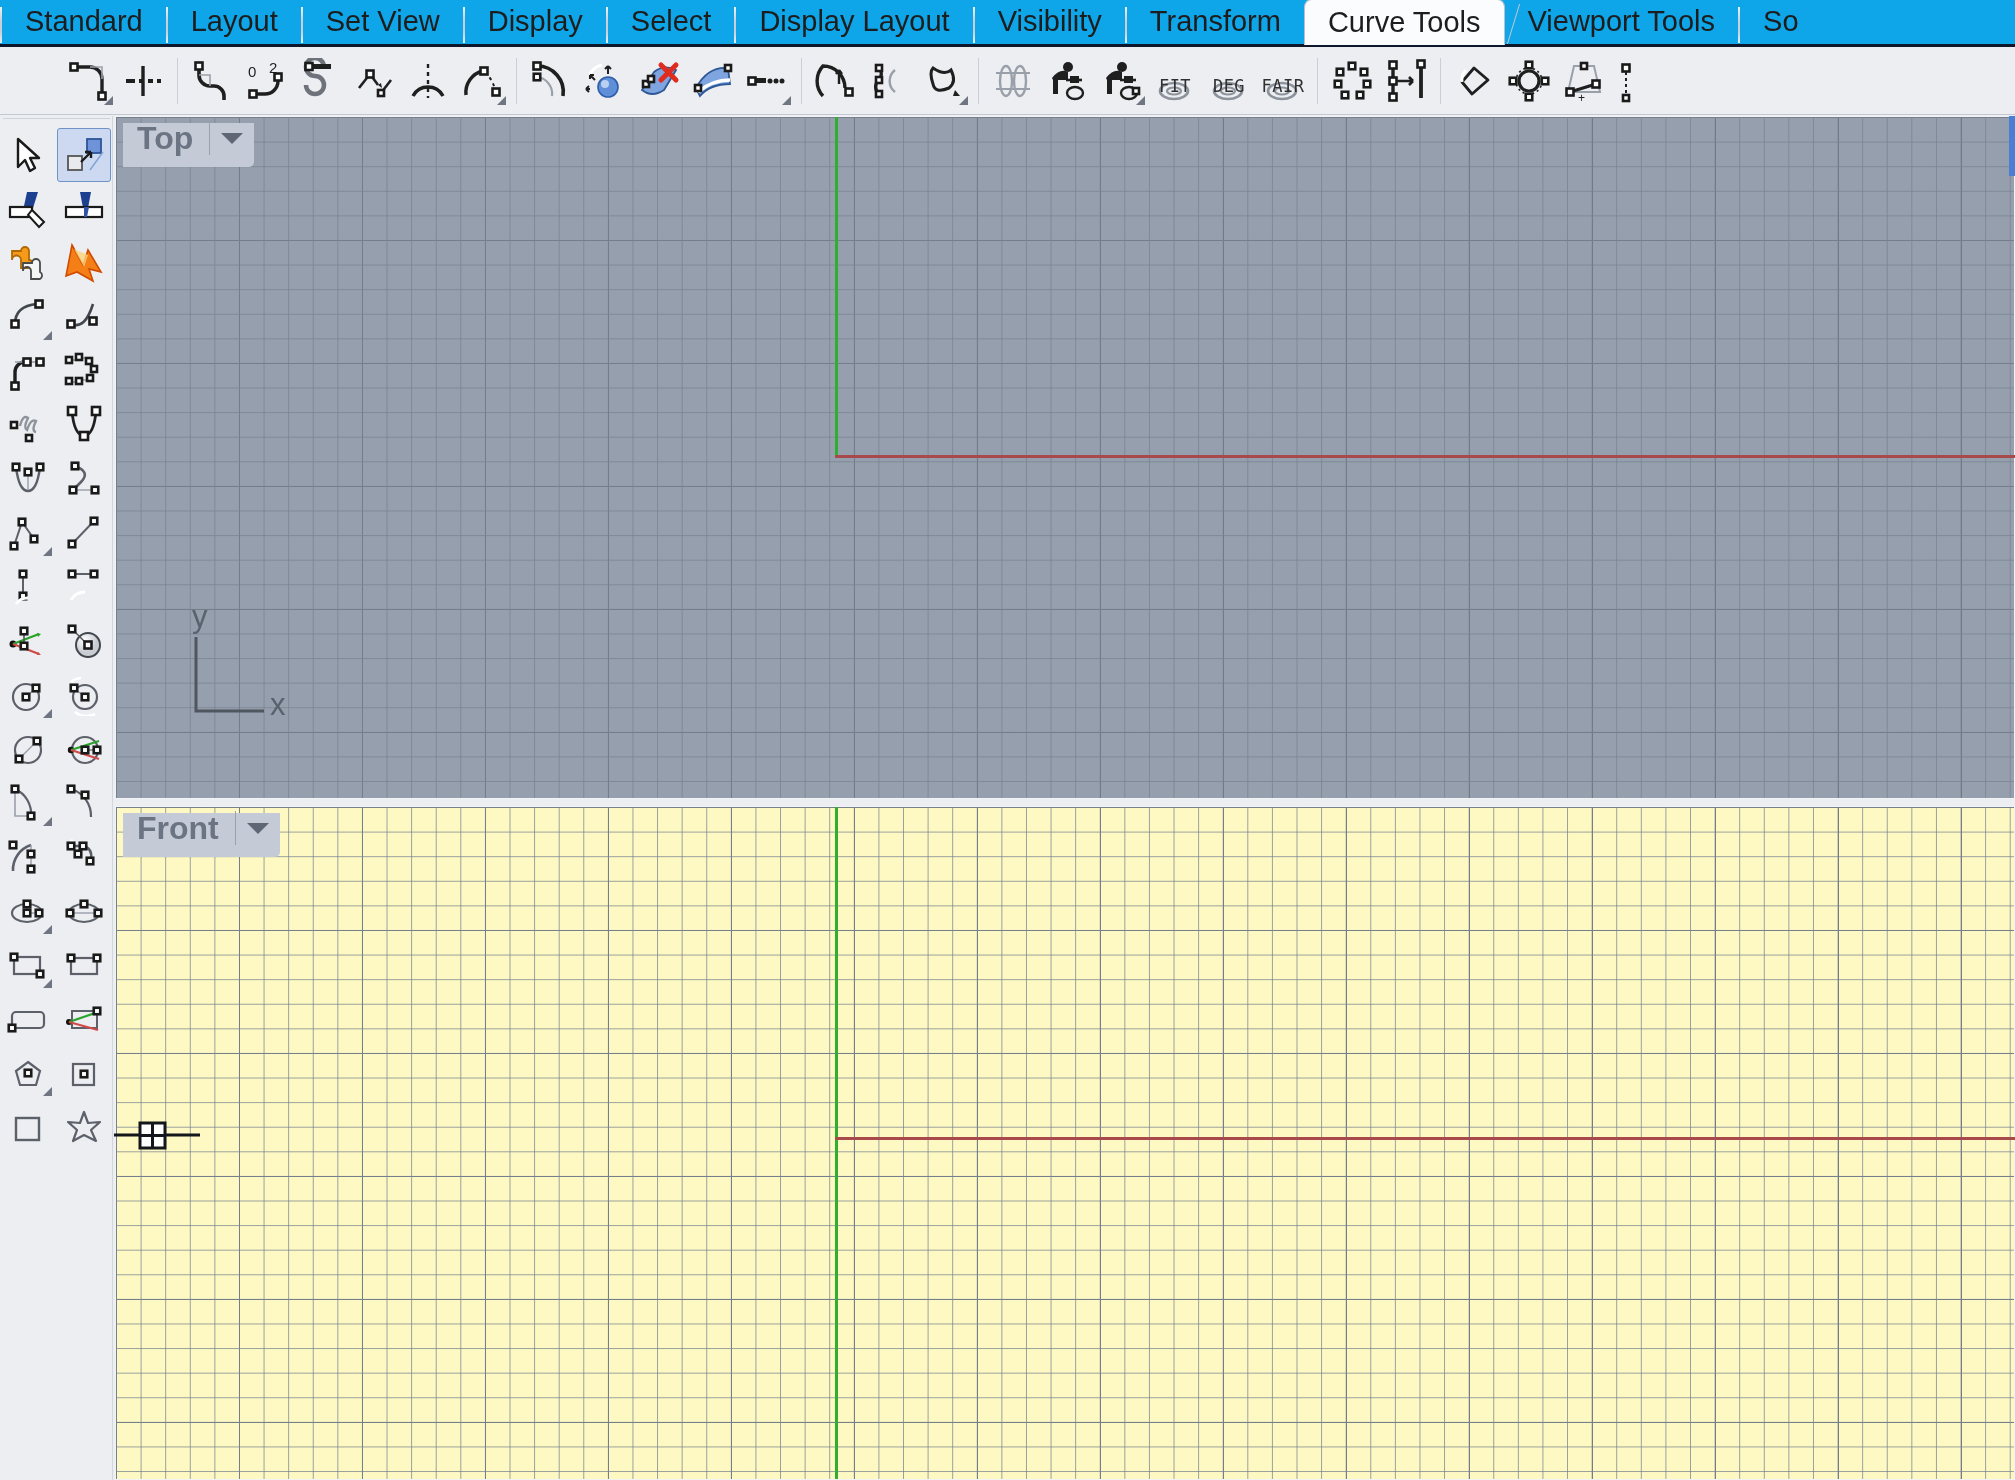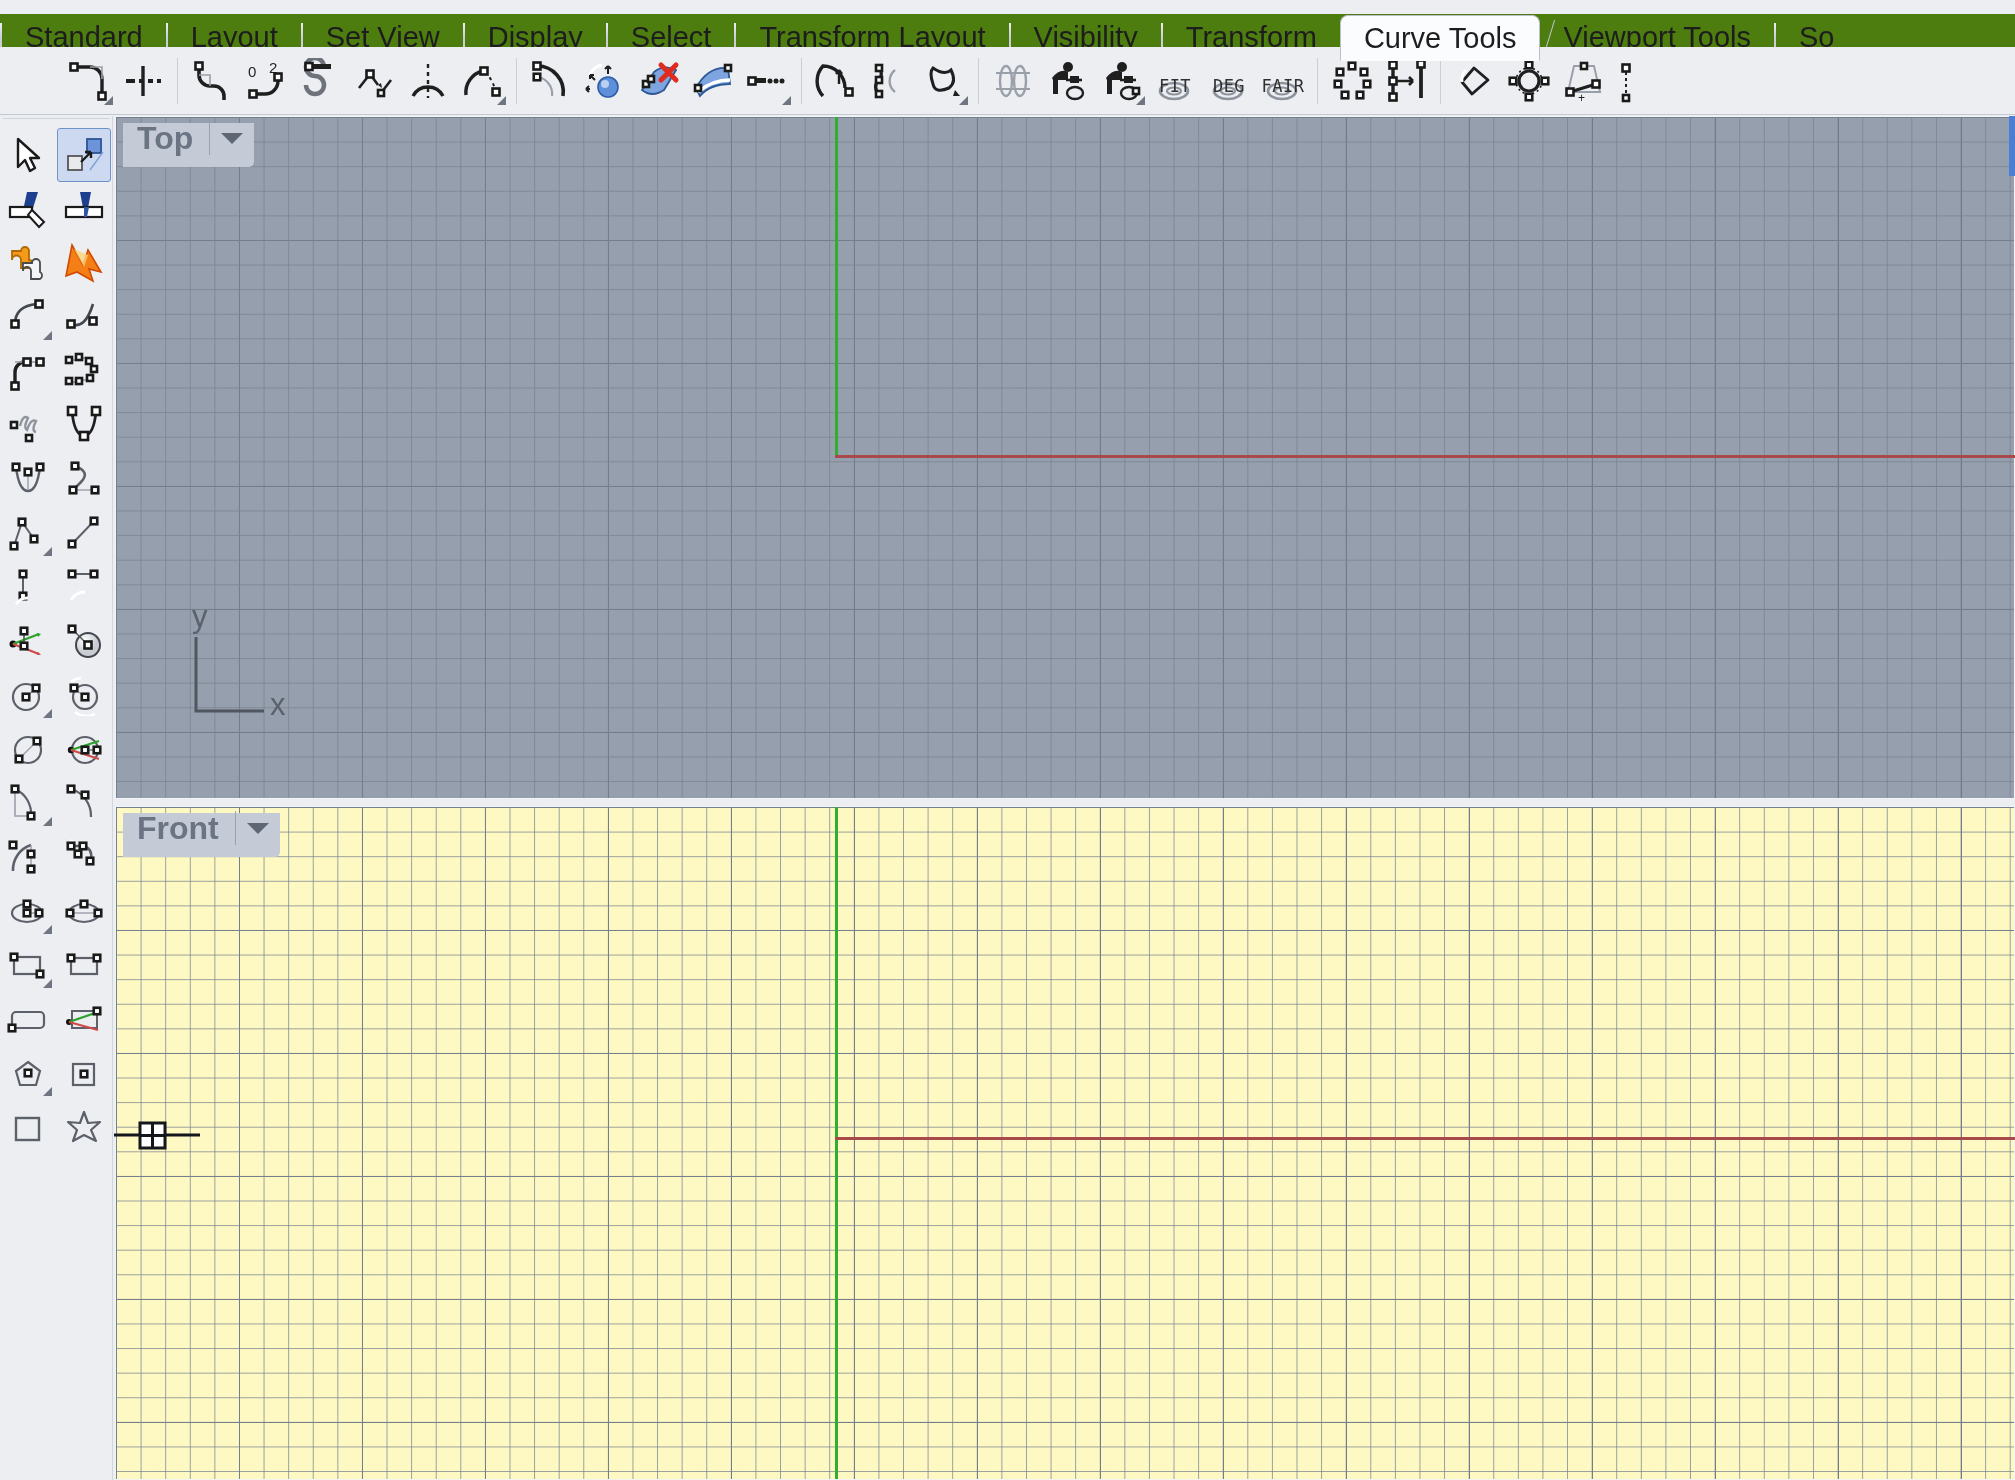--- a/index.html
+++ b/index.html
@@ -7,24 +7,23 @@
     margin: 0; padding: 0;
     width: 2015px; height: 1480px;
     overflow: hidden;
     font-family: "Liberation Sans", sans-serif;
     background: #eceef2;
   }
 
   
   #tabbar {
     position: absolute; left: 0; top: 0; width: 2015px; height: 47px;
-    background: #4d7c0f;
+    background: #0ea5e9;
     display: flex; align-items: flex-end;
-    border-bottom: 1px solid #0f172a;
-    margin-top: 14px;
+    border-bottom: 3px solid #0f172a;
   }
   #tabbar .tabsep {
     width: 2px; height: 36px; margin-bottom: 1px;
     background: linear-gradient(to bottom, #eceef2 0%, #c9ced8 40%, #c9ced8 70%, #eceef2 100%);
     flex: 0 0 auto;
   }
   .tab {
     position: relative;
     height: 46px;
     padding: 0 23px;
@@ -182,21 +181,21 @@
     <div class="tabsep"></div>
     <div class="tab">
       <span>Display</span>
     </div>
     <div class="tabsep"></div>
     <div class="tab">
       <span>Select</span>
     </div>
     <div class="tabsep"></div>
     <div class="tab">
-      <span>Transform Layout</span>
+      <span>Display Layout</span>
     </div>
     <div class="tabsep"></div>
     <div class="tab">
       <span>Visibility</span>
     </div>
     <div class="tabsep"></div>
     <div class="tab">
       <span>Transform</span>
     </div>
     <div class="tab active">

